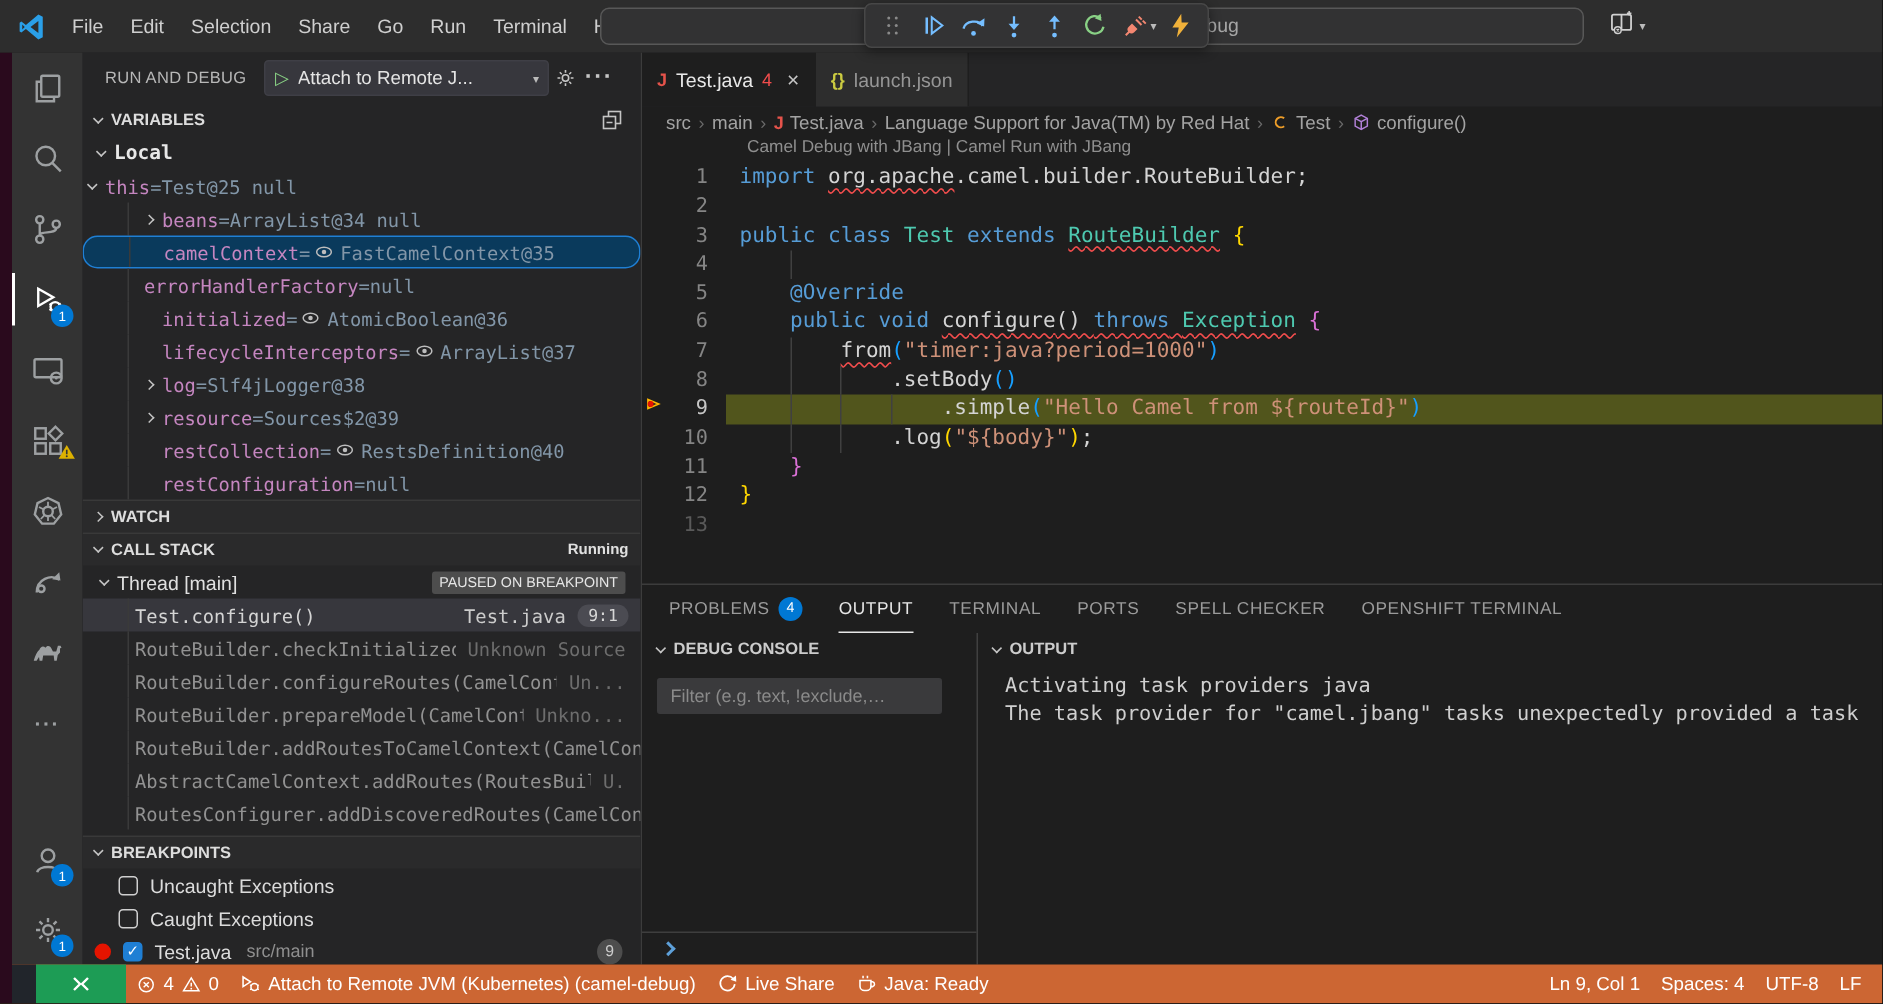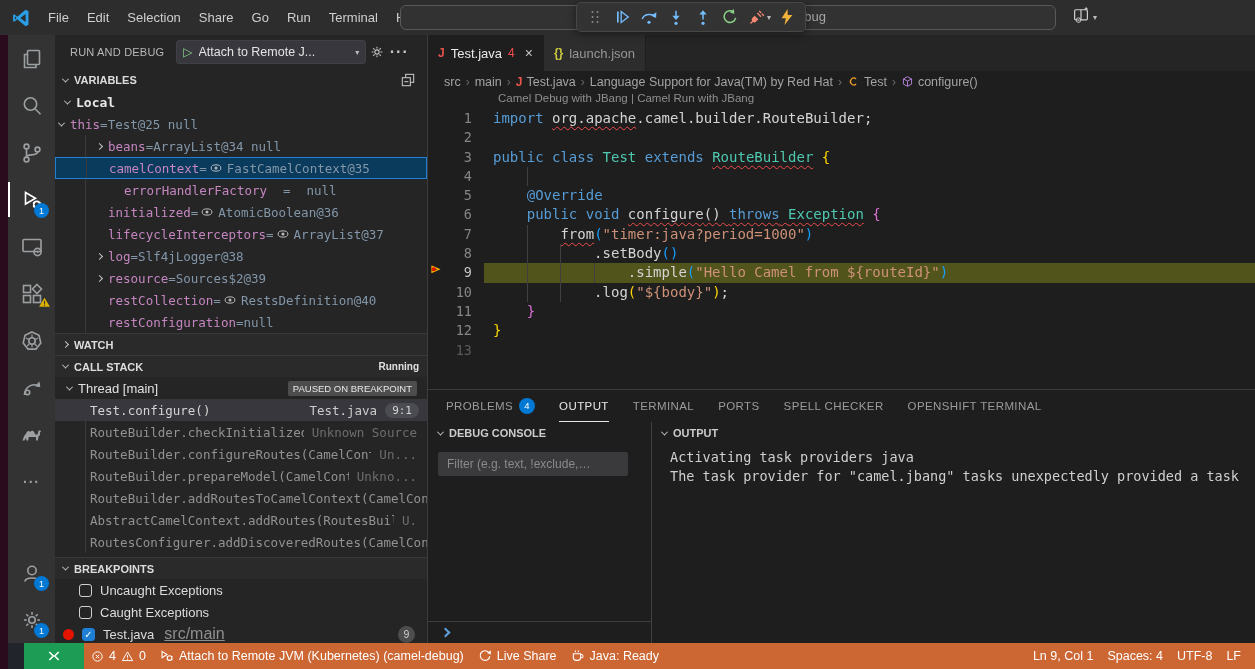--- a/index.html
+++ b/index.html
@@ -65,21 +65,21 @@
   .frame-name.dim { color:#929292; }
   .frame-loc { margin-left:auto; padding-left:8px; padding-right:10px; color:#6d6d6d; font-size:12.5px; }
   .frame-file { margin-left:auto; color:#cccccc; font-size:12.5px; }
   .pill { background:#4b4b52; color:#d6d6d6; font-size:11px; border-radius:9px; padding:1px 7px; margin:0 8px 0 8px; }
   .paused-badge { margin-left:auto; margin-right:10px; background:#4d4d4d; color:#e6e6e6; font-size:9.5px; padding:2px 5px; border-radius:2px;text-align:center; }
   .thread-lbl { font-size:13px; color:#e0e0e0; }
   .cb { width:13px; height:13px; border:1.4px solid #d0d0d0; border-radius:3px; margin-right:8px; background:transparent; }
   .cb.checked { background:#1f7fd4; border-color:#1f7fd4; color:#fff; font-size:10px; line-height:11px; text-align:center; }
   .bp-dot { width:11px; height:11px; border-radius:50%; background:#e51400; margin-right:8px; }
   .bp-label { font-size:13px; color:#dcdcdc; }
-  .bp-detail { font-size:16px; color:#8f8f8f; margin-left:10px;text-decoration:underline; }
+  .bp-detail { font-size:12px; color:#8f8f8f; margin-left:10px; }
   .count-badge { margin-left:auto; margin-right:12px; width:17px; height:17px; border-radius:50%; background:#4d4d4d; color:#ccc;
                  font-size:10.5px; display:flex; align-items:center; justify-content:center; }
 
   
   .editor-region { position:absolute; left:427px; top:35px; right:0; bottom:26px; background:#1e1e1e; border-left:1px solid #3c3c3c; }
   .tabsbar { height:36px; background:#252526; display:flex; }
   .tab { height:36px; display:flex; align-items:center; padding:0 10px; gap:6px; font-size:13px; background:#2d2d2d; color:#969696; border-right:1px solid #1e1e1e; }
   .tab.active { background:#1e1e1e; color:#e8e8e8; }
   .tab .ficon { font-weight:bold; font-size:12px; }
   .tab-errct { color:#f14c4c; font-size:12px; }
@@ -352,34 +352,34 @@
           <span class="veq"> = </span>
           <span class="vval">Test@25 null</span>
         </div>
         <div class="trow mono" style="padding-left: 38px;">
           <span class="guide"></span>
           <span class="chev right"></span>
           <span class="vname">beans</span>
           <span class="veq"> = </span>
           <span class="vval">ArrayList@34 null</span>
         </div>
-        <div class="trow mono sel" style="padding-left: 38px;">
+        <div class="trow mono sel" style="padding-left: 38px; border-radius: 10px;">
           <span class="guide"></span>
           <span class="chev none"></span>
           <span class="vname">camelContext</span>
           <span class="veq"> = </span>
           <span class="eye">
             <svg width="14" height="14" viewBox="0 0 24 24">
               <ellipse cx="12" cy="12" rx="8.4" ry="5.4" fill="none" stroke="#bdbdbd" stroke-width="1.7"></ellipse>
               <circle cx="12" cy="12" r="2.6" fill="#bdbdbd"></circle>
             </svg>
           </span>
           <span class="vval">FastCamelContext@35</span>
         </div>
-        <div class="trow mono" style="padding-left: 38px; gap: 16px;">
+        <div class="trow mono" style="padding-left: 26px;">
           <span class="guide"></span>
           <span class="chev none"></span>
           <span class="vname">errorHandlerFactory</span>
           <span class="veq"> = </span>
           <span class="vval">null</span>
         </div>
         <div class="trow mono" style="padding-left: 38px;">
           <span class="guide"></span>
           <span class="chev none"></span>
           <span class="vname">initialized</span>

